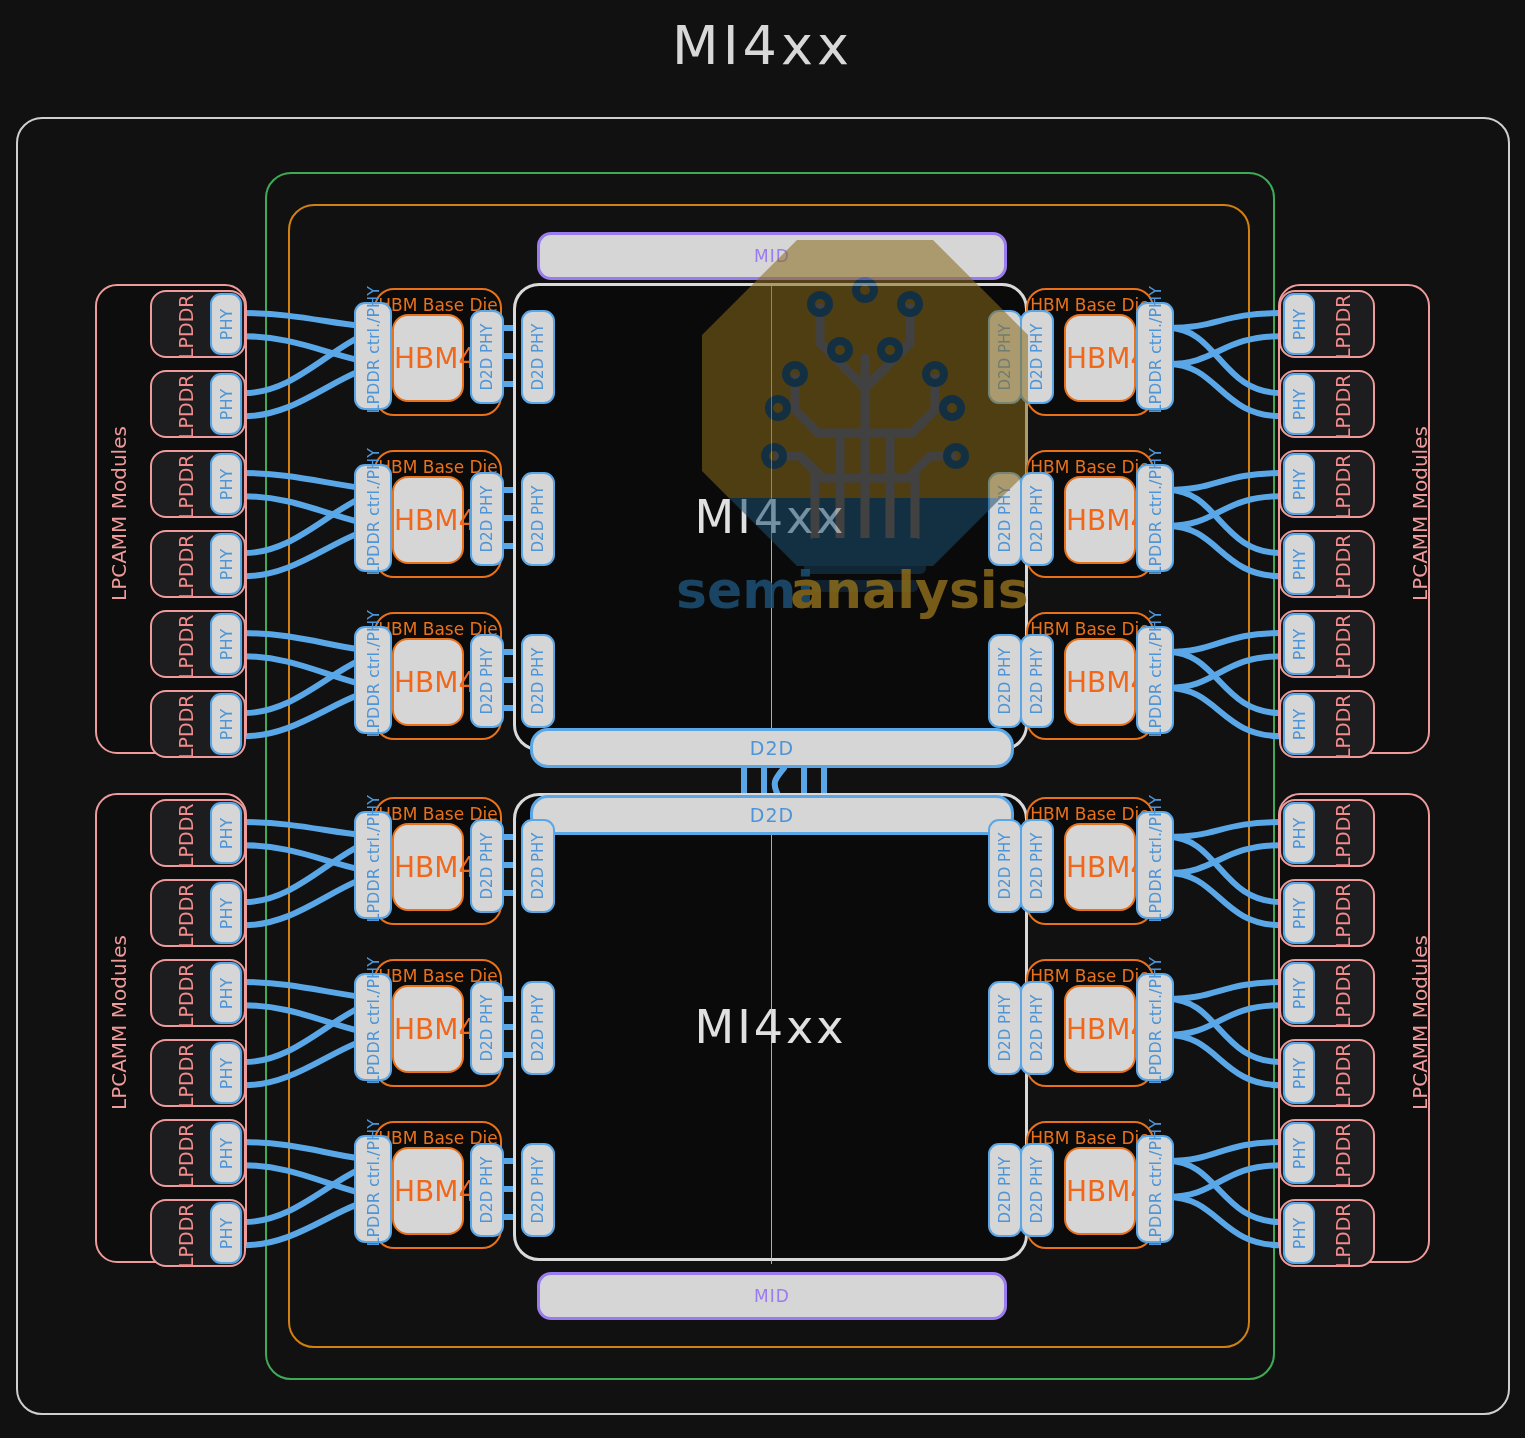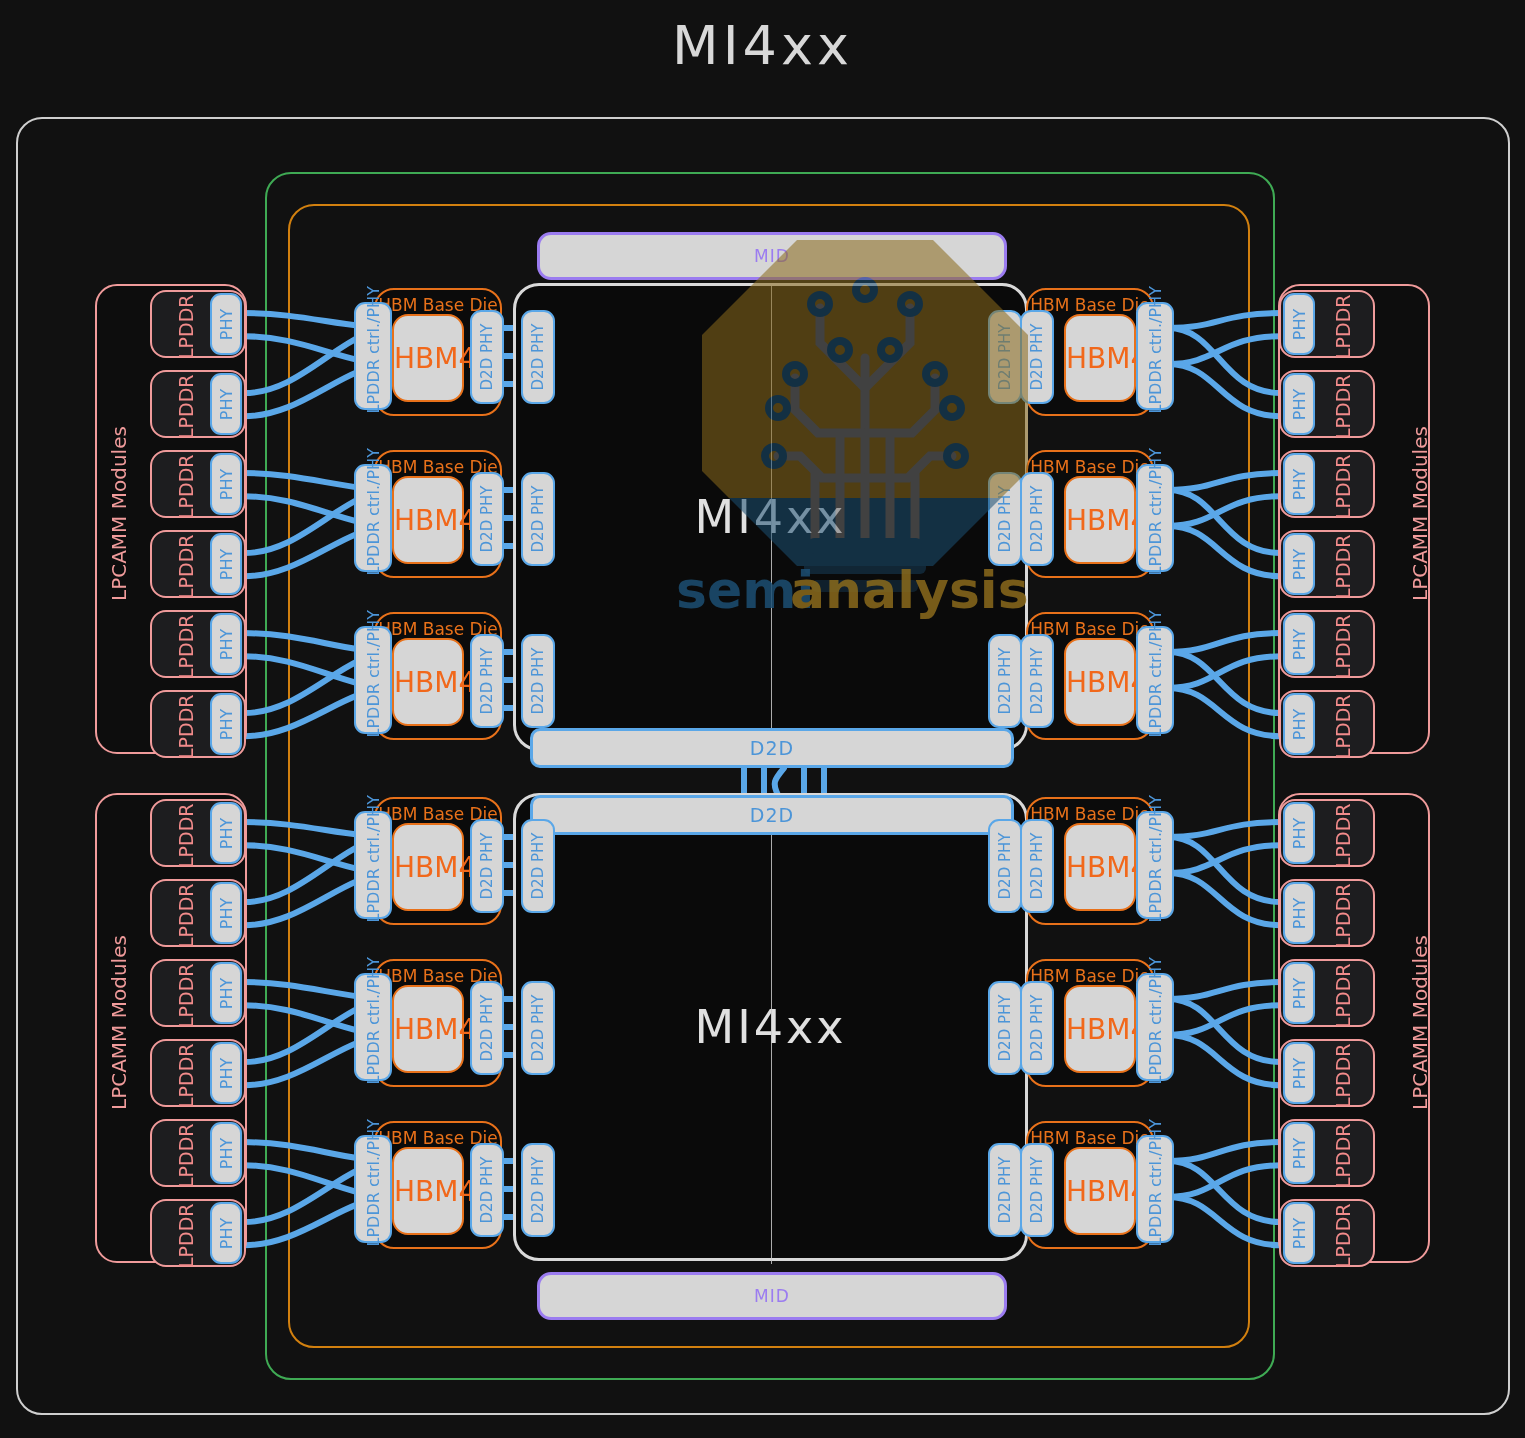--- a/index.html
+++ b/index.html
@@ -57,21 +57,21 @@
   .main-die-txt{position:absolute;left:0;width:100%;text-align:center;
                 color:#e0e0e0;font-size:46px;letter-spacing:3px;}
   .die-split{position:absolute;width:1.5px;background:#c9c9c9;opacity:.85;}
 
   
   .mid-bar{position:absolute;box-sizing:border-box;border:3px solid #9b7cf0;
            border-radius:14px;background:#d6d6d6;}
   .mid-txt{position:absolute;left:0;width:100%;text-align:center;top:50%;
            transform:translateY(-50%);color:#9b7cf0;font-size:17px;letter-spacing:1px;}
   .d2d-bar{position:absolute;box-sizing:border-box;border:3px solid #5aa7e8;
-           border-radius:10px;background:#d6d6d6;}
+           border-radius:18px;background:#d6d6d6;}
   .d2d-txt{position:absolute;left:0;width:100%;text-align:center;top:50%;
            transform:translateY(-50%);color:#4c95d8;font-size:19px;letter-spacing:1px;}
 
   
   #wires{position:absolute;left:0;top:0;width:1525px;height:1438px;
          pointer-events:none;}
 
   
   #watermark{position:absolute;left:700px;top:238px;width:330px;height:390px;
              opacity:.55;pointer-events:none;}

